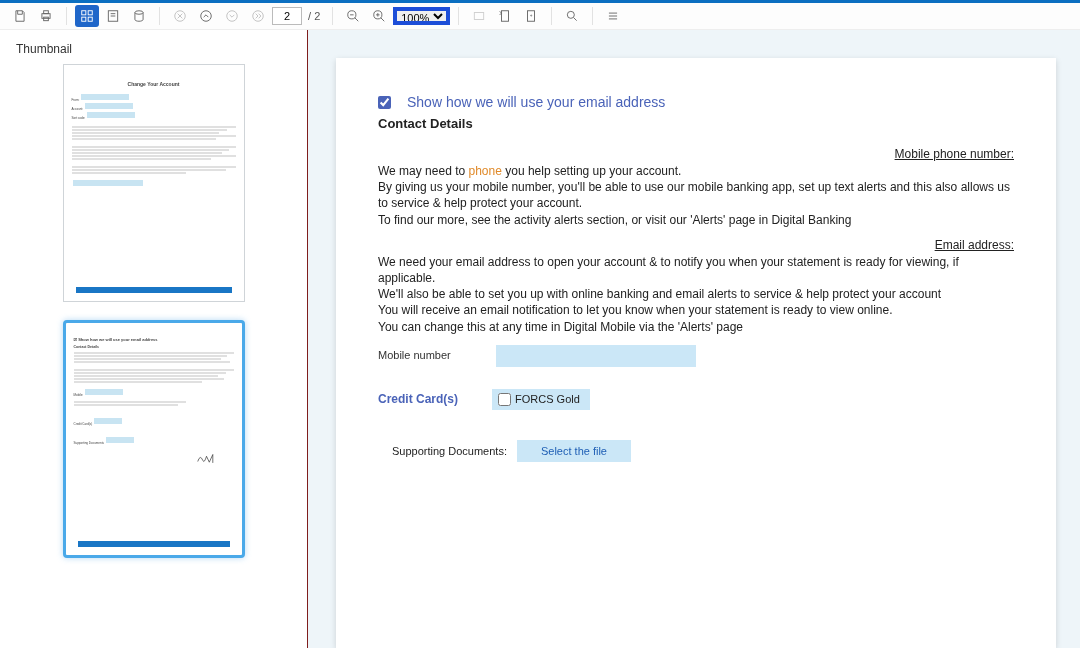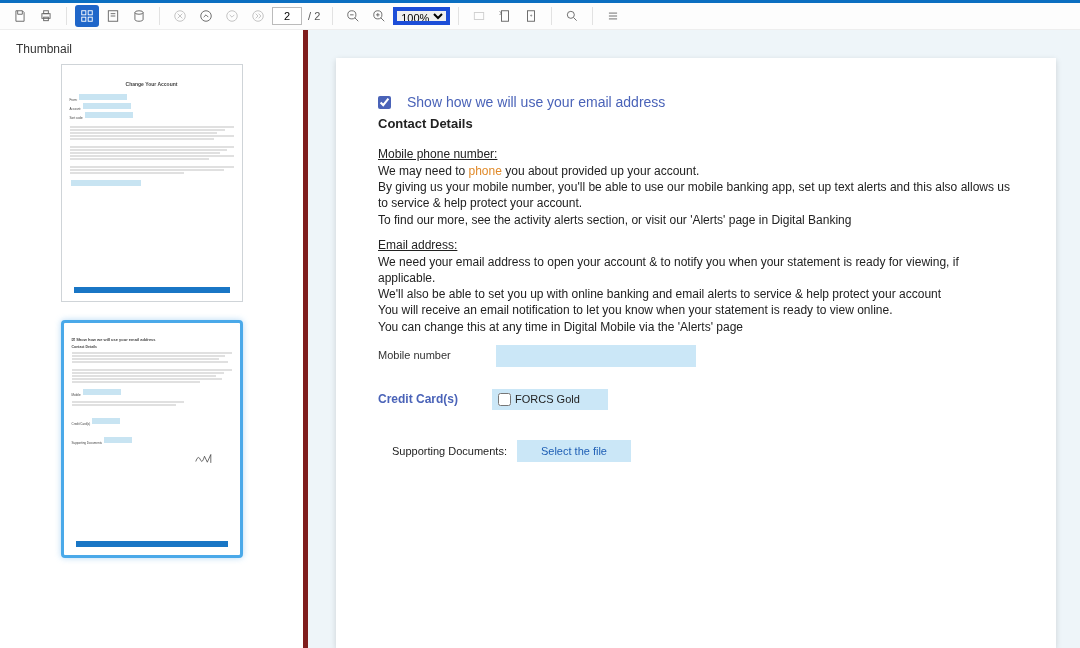--- a/index.html
+++ b/index.html
@@ -6,39 +6,39 @@
 body { font-family:Arial,sans-serif; font-size:12px; background:#fff; width:1080px; height:648px; overflow:hidden; }
 .toolbar { height:30px; border-top:3px solid #0b6fc1; background:#fdfdfd; display:flex; align-items:center; padding:0 8px; gap:2px; border-bottom:1px solid #eee;}
 .tbtn { width:24px; height:22px; display:flex; align-items:center; justify-content:center; border-radius:3px; cursor:pointer; color:#666; }
 .tbtn.active { background:#1f66c9; color:#fff; }
 .tbtn svg { width:14px; height:14px; stroke:currentColor; fill:none; stroke-width:1.6; }
 .sep { width:1px; height:18px; background:#e2e2e2; margin:0 6px; }
 .pagebox { width:30px; height:18px; border:1px solid #bbb; text-align:center; font-size:11px; }
 .pginfo { font-size:11px; color:#555; margin:0 4px; }
 .zoomsel { height:18px; font-size:11px; border:4px solid #1d4ed8; }
 .main { display:flex; height:618px; }
-.sidebar { width:308px; background:#fff; border-right:5px solid #7f1d1d; padding:12px 16px; overflow:auto; }
+.sidebar { width:308px; background:#fff; border-right:1px solid #7f1d1d; padding:12px 16px; overflow:auto; }
 .sidetitle { font-size:12px; color:#333; margin-bottom:8px; }
 .thumb { border:1px solid #cfd4d8; background:#fff; margin-bottom:18px; width:182px; height:238px; margin-left:auto; margin-right:auto; padding:8px 8px; position:relative; font-size:4px; color:#444; overflow:hidden;}
 .thumb.sel { border:3px solid #4aa9e9; border-radius:4px; box-shadow:0 0 6px rgba(72,160,230,.4);}
 .thumb .bar { position:absolute; bottom:8px; left:12px; right:12px; height:6px; background:#1976c5; }
 .viewer { flex:1; background:#eef5f9; overflow:auto; padding:28px; }
 .page { width:720px; min-height:590px; background:#fff; margin:0 auto; padding:36px 42px 24px; box-shadow:0 2px 6px rgba(0,0,0,.15); position:relative; font-size:12px; color:#222; }
 .showhdr { color:#4a63b8; font-size:14px; margin-bottom:6px; display:flex; align-items:center; gap:16px;}
 .contacthdr { font-size:13px; font-weight:bold; margin-bottom:16px;}
-.ulabel { text-decoration:underline; font-size:12px; margin-bottom:2px;}
+.ulabel { text-decoration:underline; font-size:12px; margin-bottom:2px;text-align:right;}
 .para { font-size:12px; line-height:1.35; margin-bottom:10px; color:#222;}
 .phone { color:#e08a2a; }
 .formrow { display:flex; align-items:flex-start; gap:18px; margin-top:2px;}
 .flabel { width:100px; font-size:11px; color:#333; padding-top:4px;}
 .ffield { width:200px; height:22px; background:#cbe7f7; border:none; }
 .note { font-size:10.5px; color:#333; margin:6px 0 0 12px; line-height:1.3;}
 .ccrow { display:flex; align-items:center; gap:34px; margin-top:22px;}
 .cclabel { font-weight:bold; color:#4a63b8; font-size:12px;}
-.ccbox { background:#cbe7f7; padding:4px 28px 4px 6px; display:flex; align-items:center; gap:4px; font-size:11px;}
+.ccbox { background:#cbe7f7; padding:4px 10px 4px 6px; display:flex; align-items:center; gap:4px; font-size:11px;}
 .docrow { display:flex; align-items:center; gap:10px; margin-top:30px;}
 .doclabel { font-size:11px; color:#222; margin-left:14px;}
 .selbtn { background:#cbe7f7; color:#1f5fb5; padding:5px 24px; font-size:11px; border:none; cursor:pointer;}
 .sign { position:absolute; right:44px; bottom:44px; font-size:11px; color:#333; text-align:right;}
 .sigpath { width:80px; height:40px; margin-top:8px; }
 .th-ln { height:2px; background:#999; margin:1px 0; opacity:.3;}
 .th-field { height:6px; width:48px; background:#c8e4f2; display:inline-block; margin:1px;}
 </style>
 </head>
 <body>
@@ -224,21 +224,21 @@
   <div class="viewer">
     <div class="page">
       <div class="showhdr">
         <input type="checkbox" checked="" style="accent-color: rgb(74, 99, 184);">
         <span>Show how we will use your email address</span>
       </div>
       <div class="contacthdr">Contact Details</div>
 
       <div class="ulabel">Mobile phone number:</div>
       <div class="para">
-        <span>We may need to </span><span class="phone">phone</span><span> you about provided up your account.</span><br>
+        <span>We may need to </span><span class="phone">phone</span><span> you help setting up your account.</span><br>
         <span>By giving us your mobile number, you'll be able to use our mobile banking app, set up text alerts and this also allows us to service &amp; help protect your account.</span><br>
         <span>To find our more, see the activity alerts section, or visit our 'Alerts' page in Digital Banking</span>
       </div>
 
       <div class="ulabel">Email address:</div>
       <div class="para">
         <span>We need your email address to open your account &amp; to notify you when your statement is ready for viewing, if applicable.</span><br>
         <span>We'll also be able to set you up with online banking and email alerts to service &amp; help protect your account</span><br>
         <span>You will receive an email notification to let you know when your statement is ready to view online.</span><br>
         <span>You can change this at any time in Digital Mobile via the 'Alerts' page</span>

